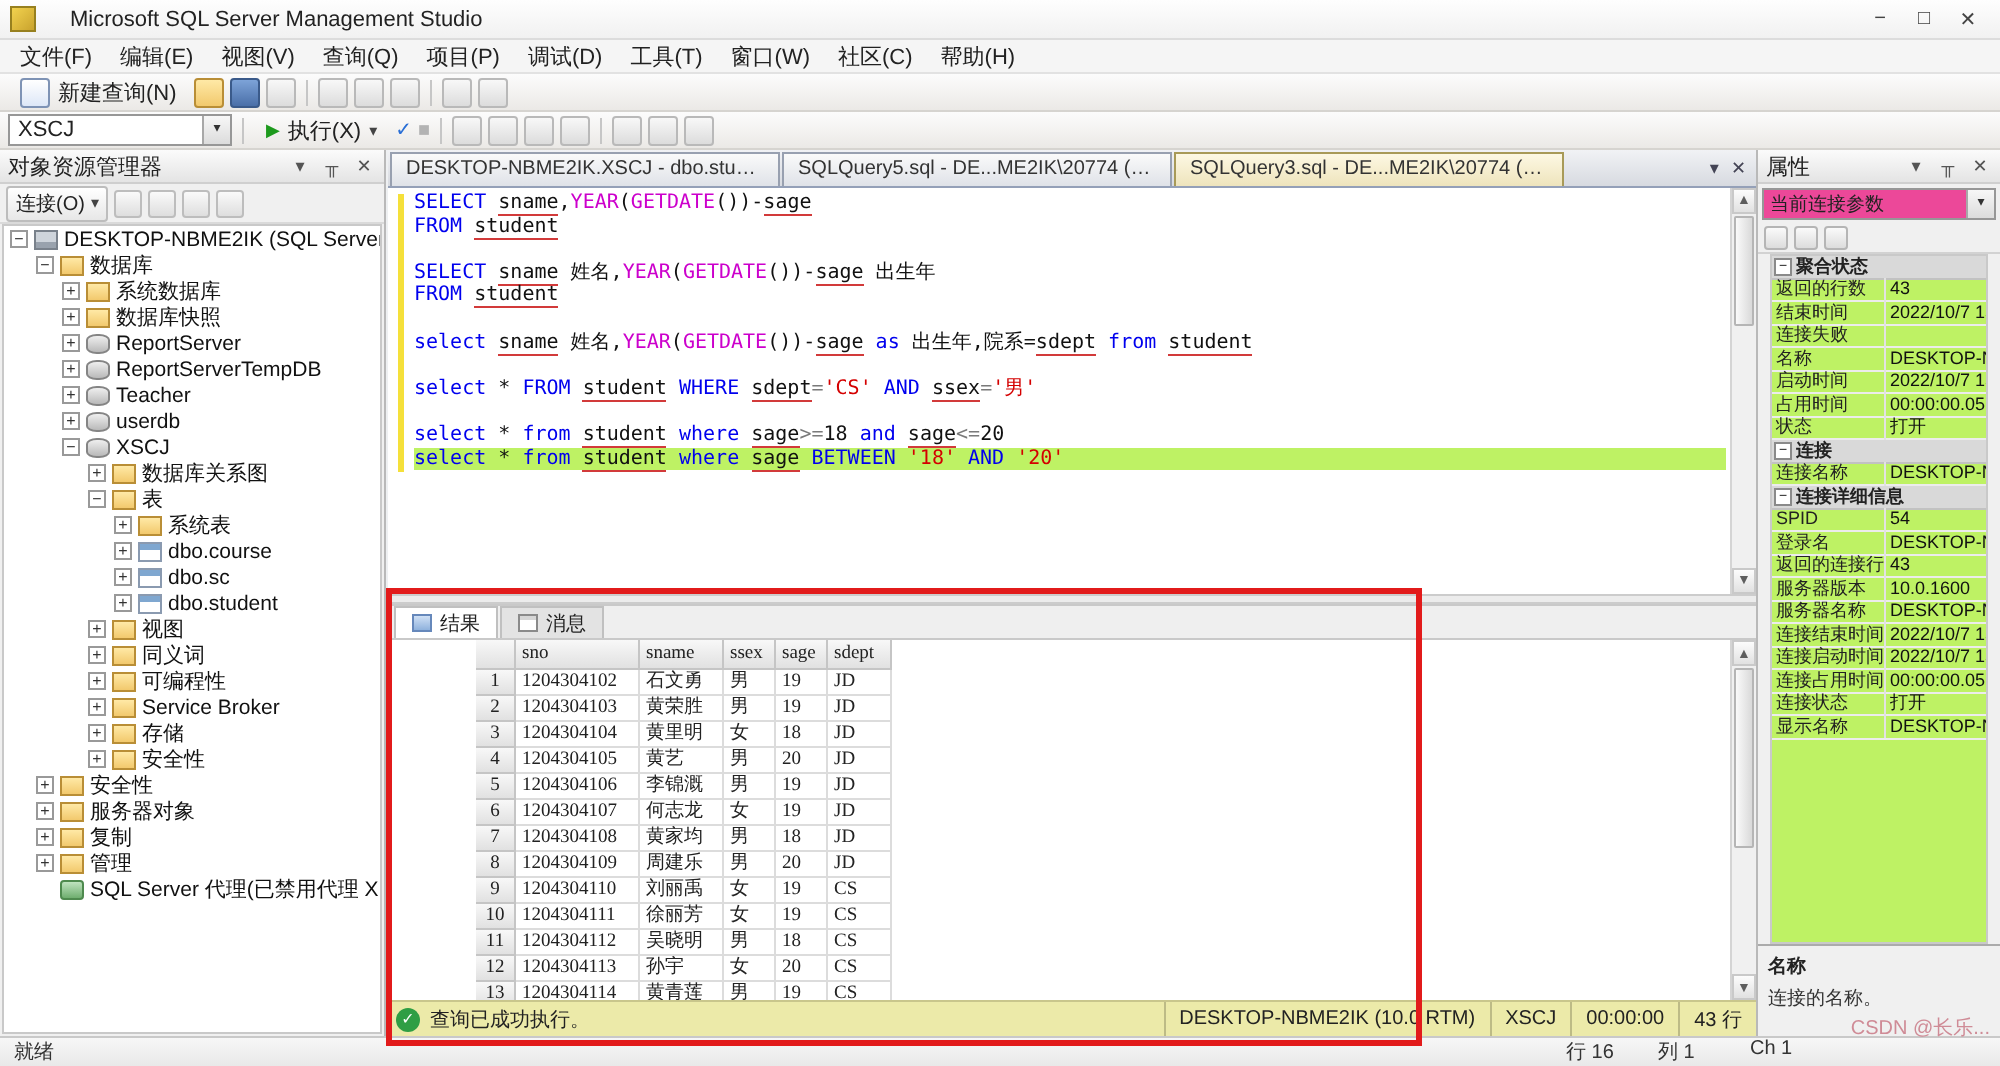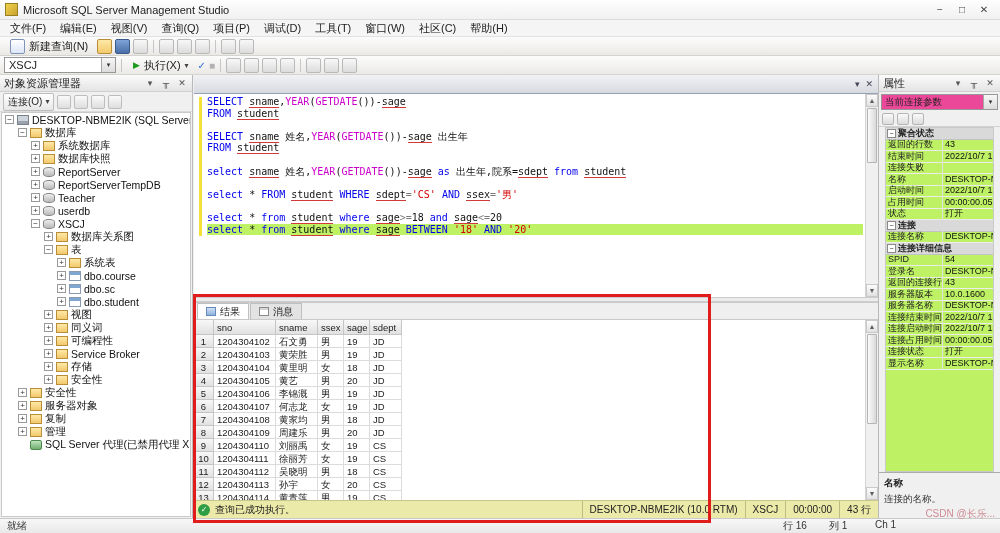--- a/index.html
+++ b/index.html
@@ -2,21 +2,21 @@
 <html><head>
 <meta charset="utf-8">
 <style>
   * { box-sizing: border-box; margin: 0; padding: 0; }
   html,body { width:1000px; height:533px; overflow:hidden; }
   body { font-family:"Liberation Sans",sans-serif; font-size:11px; background:#eef0f2; position:relative; color:#222; }
 
   
   #titlebar { position:absolute; top:0; left:0; right:0; height:20px; background:linear-gradient(#fefefe,#f1f1f1); border-bottom:1px solid #dcdcdc; display:flex; align-items:center; padding:0 5px; }
   #app-icon { width:13px; height:13px; background:linear-gradient(135deg,#f2d24e,#c9a32e); border:1px solid #97801f; margin-right:5px; }
-  #window-title { font-size:11px; color:#222; }
+  #window-title { font-size:11px; color:#222;margin-left:12px; }
   .wctrls { margin-left:auto; display:flex; }
   .wctrl { width:22px; text-align:center; font-size:10px; color:#444; cursor:default; }
 
   #menubar { position:absolute; top:20px; left:0; right:0; height:17px; background:#f5f5f5; border-bottom:1px solid #e2e2e2; display:flex; align-items:center; padding-left:3px; }
   .menu-item { padding:1px 7px; font-size:11px; color:#222; white-space:nowrap; }
 
   .toolbar { position:absolute; left:0; right:0; height:19px; background:linear-gradient(#fcfcfc,#ebe9e6); border-bottom:1px solid #d6d4d0; display:flex; align-items:center; gap:3px; padding:0 4px; }
   #toolbar1 { top:37px; }
   #toolbar2 { top:56px; }
   .tsep { width:1px; height:13px; background:#c6c6c6; margin:0 2px; }
@@ -74,29 +74,29 @@
   .tk-tx { color:#111; }
   .tk-id { color:#111; border-bottom:1px solid #d23a3a; }
 
   .vscroll { position:absolute; right:0; top:0; bottom:0; width:13px; background:#f0f0f0; border-left:1px solid #d4d4d4; }
   .sarrow { position:absolute; left:0; right:0; height:13px; text-align:center; font-size:7px; line-height:12px; color:#5e5e5e; background:linear-gradient(#fcfcfc,#e1e1e1); border:1px solid #c9c9c9; }
   .sarrow.up { top:0; } .sarrow.down { bottom:0; }
   .sthumb { position:absolute; left:1px; right:1px; top:14px; height:55px; background:linear-gradient(90deg,#fafafa,#d9d9d9); border:1px solid #b5b5b5; border-radius:1px; }
 
   #splitter { position:absolute; top:222px; left:0; right:0; height:5px; background:#ececec; border-top:1px solid #cccccc; border-bottom:1px solid #cccccc; }
 
-  #results { position:absolute; top:227px; left:0; right:0; bottom:18px; background:#fafafa; border-top:1px solid #c9c9c9; }
+  #results { position:absolute; top:227px; left:0; right:0; bottom:18px; background:#fafafa; border-top:1px solid #c9c9c9;font-family:Liberation Serif, serif; }
   #result-tabs { height:17px; background:#efefef; display:flex; align-items:flex-end; border-bottom:1px solid #c9c9c9; padding-left:3px; }
   .rtab { height:16px; padding:0 8px; font-size:10px; display:flex; align-items:center; gap:4px; border:1px solid #c0c0c0; border-bottom:none; background:#e3e3e3; margin-right:1px; }
   .rtab.active { background:#fff; }
   .rtab-ic { width:10px; height:9px; display:inline-block; }
   .ic-resultgrid { background:linear-gradient(#cfe0f5,#8fb2dd); border:1px solid #6688bb; }
   .ic-msg { background:#fff; border:1px solid #8a8a8a; box-shadow:inset 0 2px 0 #d6d6d6; }
   #result-grid { position:absolute; top:17px; left:0; right:13px; bottom:0; overflow:hidden; font-size:9.5px; background:#fff; }
-  .grow { display:flex; height:13px; }
+  .grow { display:flex; height:13px;padding-left:44px; }
   .grow.ghead { height:15px; }
   .gc { flex:none; border-right:1px solid #dcdcdc; border-bottom:1px solid #dcdcdc; padding:0 3px; line-height:13px; overflow:hidden; white-space:nowrap; background:#fff; }
   .ghead .gc { line-height:15px; }
   .ghc, .gnum { background:linear-gradient(#f8f8f8,#e1e1e1); border-right:1px solid #c5c5c5; border-bottom:1px solid #c5c5c5; color:#222; }
   .gnum { text-align:center; padding:0; }
   .grow .gc:nth-child(1) { width:20px; }
   .grow .gc:nth-child(2) { width:62px; }
   .grow .gc:nth-child(3) { width:42px; }
   .grow .gc:nth-child(4) { width:26px; }
   .grow .gc:nth-child(5) { width:26px; }
@@ -350,20 +350,25 @@
         <div class="trow" style="padding-left: 16px;">
           <span class="exp hid"></span>
           <span class="tic ic-agent"></span>
           <span class="tlab">SQL Server 代理(已禁用代理 XP)</span>
         </div>
       </div>
   </div>
 
   <div id="center">
     <div id="doc-tabs">
+      <div id="doc-tabs-list" style="display:flex;align-items:flex-end;">
+          <div class="dtab">DESKTOP-NBME2IK.XSCJ - dbo.student</div>
+          <div class="dtab">SQLQuery5.sql - DE...ME2IK\20774 (52))*</div>
+          <div class="dtab active">SQLQuery3.sql - DE...ME2IK\20774 (54))*</div>
+        </div>
       <span id="tabstrip-btns">
         <span>▾</span>
         <span>✕</span>
       </span>
     </div>
 
     <div id="editor">
       <div id="change-bar"></div>
       <div id="editor-lines">
           <div class="eline"><span class="tk-kw">SELECT </span><span class="tk-id">sname</span><span class="tk-tx">,</span><span class="tk-fn">YEAR</span><span class="tk-tx">(</span><span class="tk-fn">GETDATE</span><span class="tk-tx">())-</span><span class="tk-id">sage</span></div>

